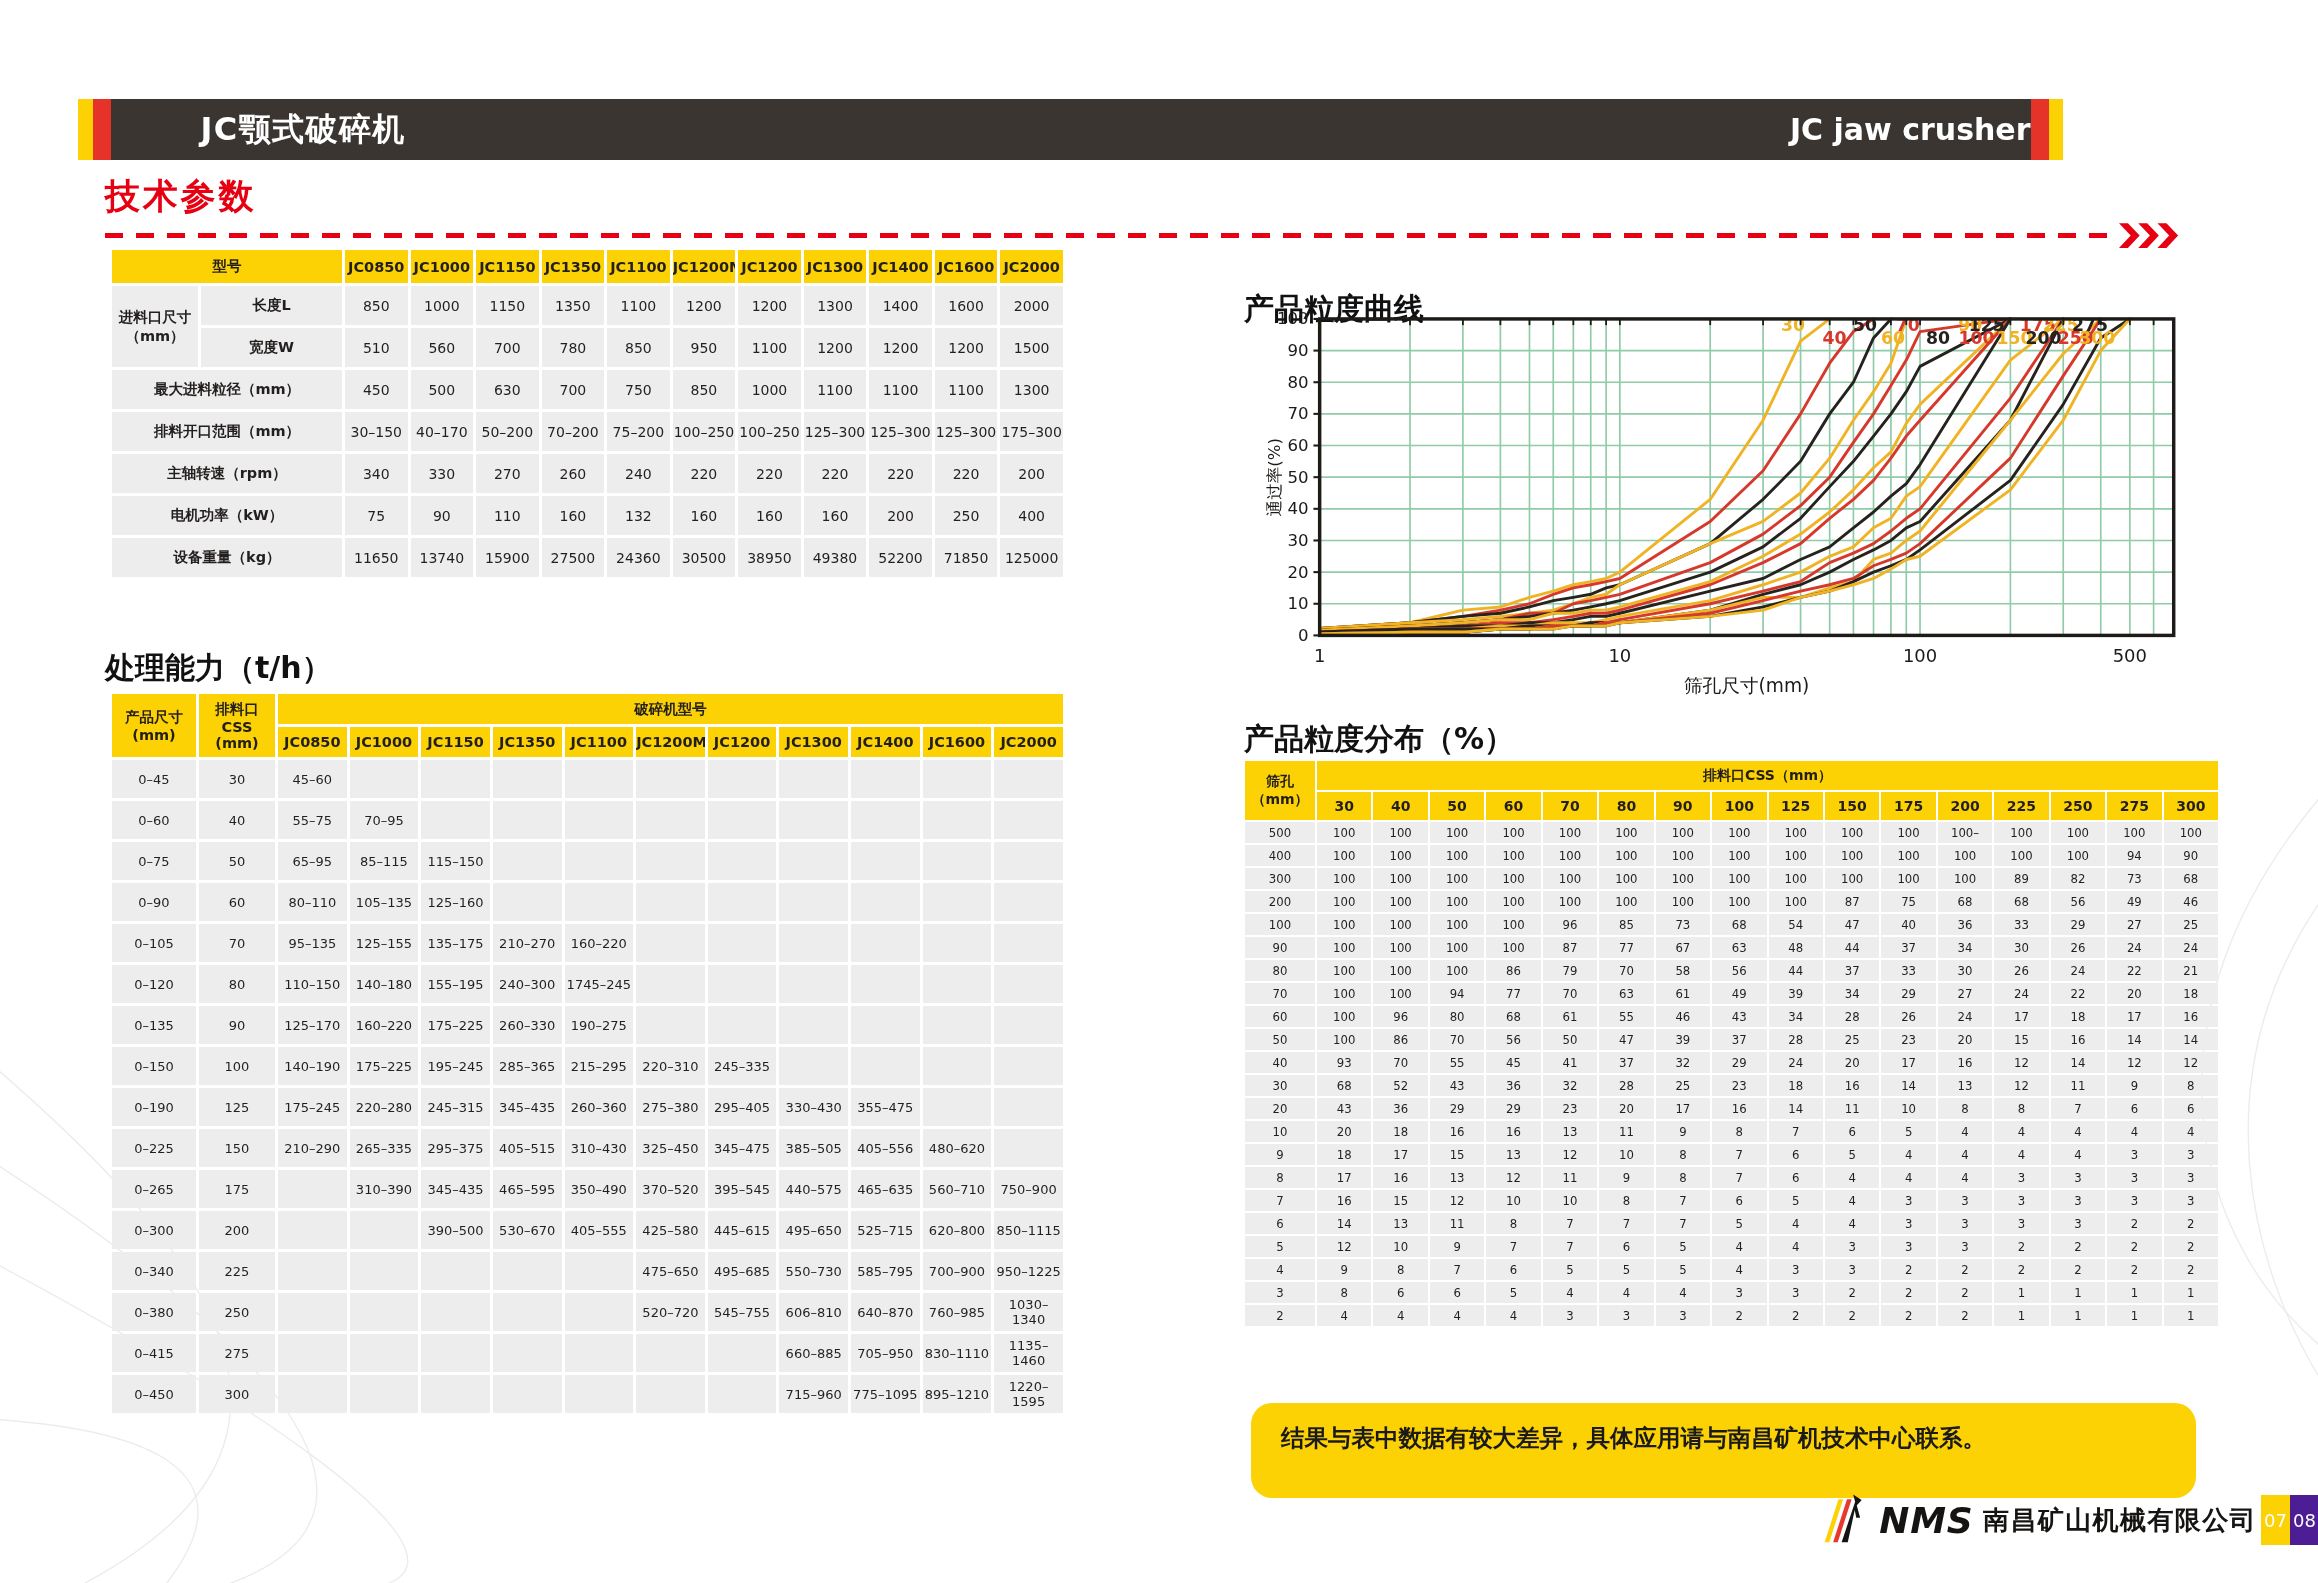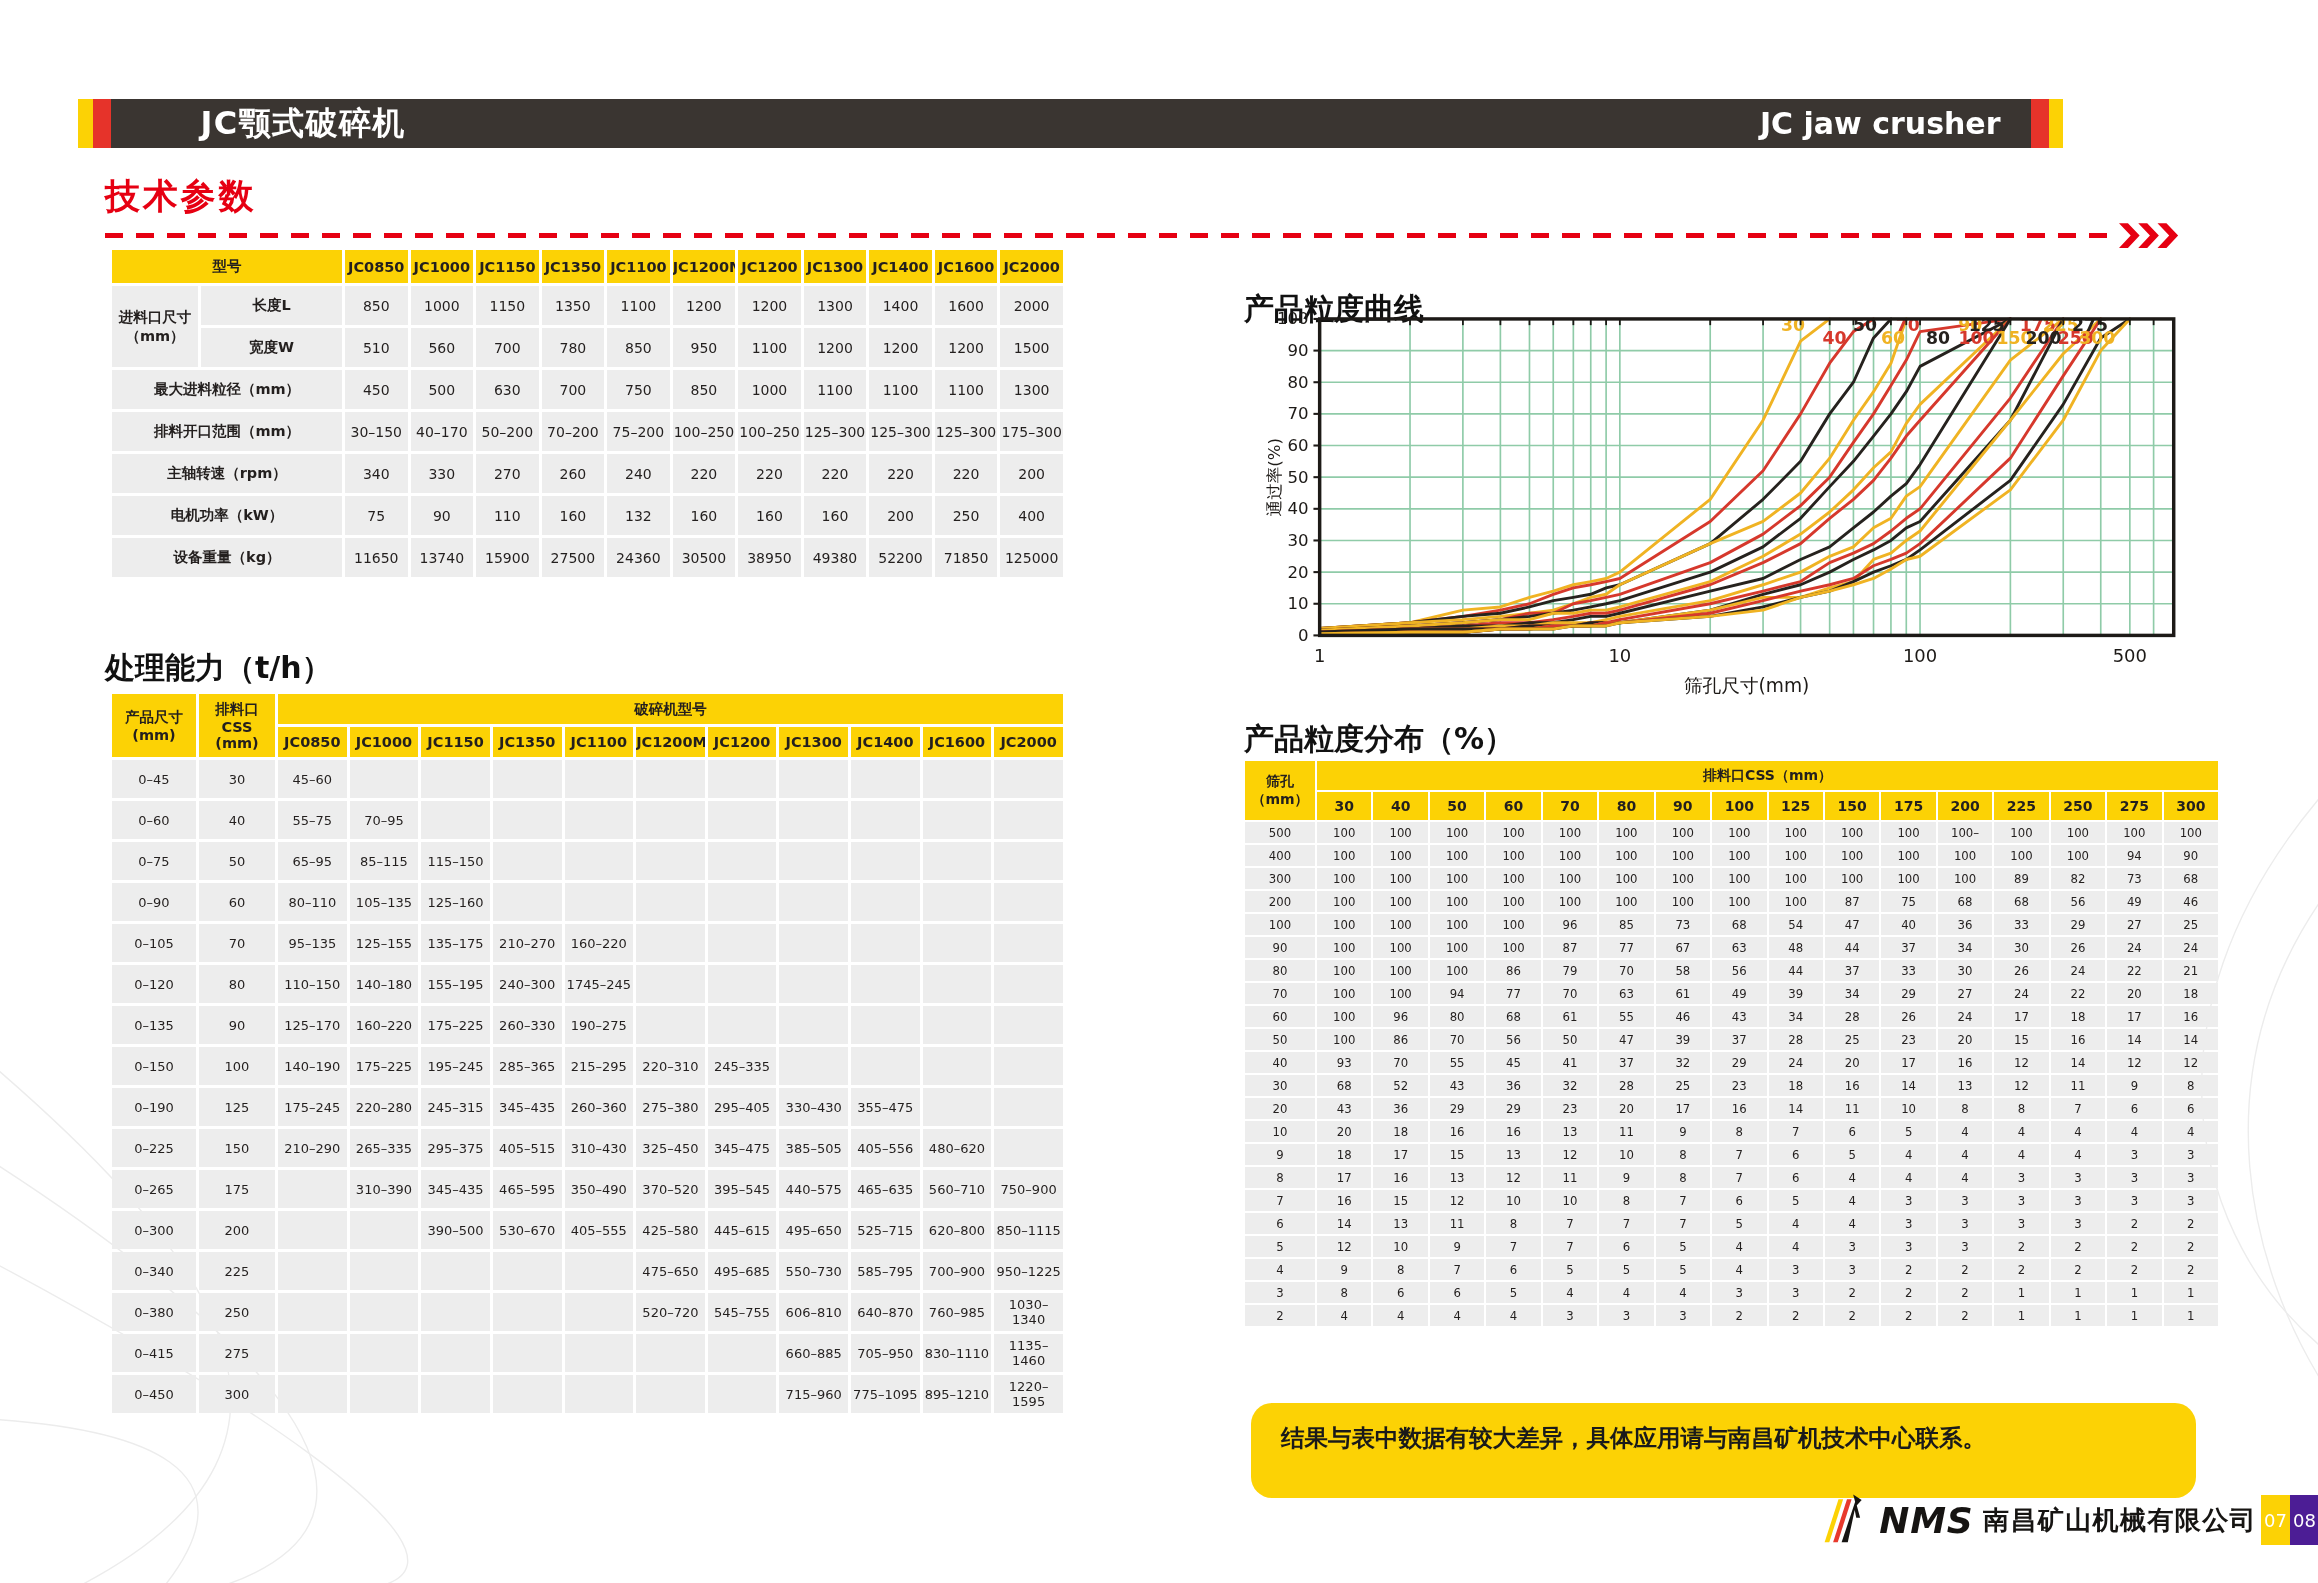--- a/index.html
+++ b/index.html
@@ -6,27 +6,27 @@
     --yellow:#FCD205; --red:#E6332A; --titlered:#E60012; --dark:#3A3531;
     --cell:#EDEDED; --ink:#231F1E; --grid:#8FCBA8;
     --cy:#F0B323; --cr:#D6382C; --ck:#26221E;
   }
   *{margin:0;padding:0;box-sizing:border-box}
   body{font-family:"DejaVu Sans","Liberation Sans",sans-serif;background:#fff;color:var(--ink)}
   .page{position:relative;width:2319px;height:1584px;background:#fff;overflow:hidden}
   .deco{position:absolute;left:0;top:0;width:2319px;height:1584px;pointer-events:none}
 
   
-  .topbar{position:absolute;left:78px;top:99px;width:1985px;height:49px;display:flex}
+  .topbar{position:absolute;left:78px;top:99px;width:1985px;height:61px;display:flex}
   .stripe{height:100%}
   .stripe.y{width:14.5px;background:var(--yellow)}
   .stripe.r{width:18px;background:var(--red)}
   .bar{flex:1;background:var(--dark);display:flex;align-items:center}
   .t-zh{color:#fff;font-size:32px;font-weight:bold;padding-left:90px;letter-spacing:1.4px}
-  .t-en{color:#fff;font-size:30px;font-weight:bold;margin-left:auto;padding-right:30px}
+  .t-en{color:#fff;font-size:30px;font-weight:bold;margin-left:auto;}
 
   .sec-title{position:absolute;left:105px;top:173px;font-size:35px;font-weight:bold;color:var(--titlered);letter-spacing:2.8px}
   .dashline{position:absolute;left:105px;top:223px;width:2080px;height:25px;display:flex;align-items:center}
   .dash{flex:1;height:4.8px;background:repeating-linear-gradient(90deg,var(--titlered) 0 18px,transparent 18px 31px)}
 
   
   .tbl{border-collapse:separate;border-spacing:3.5px;table-layout:fixed}
   .tbl td{text-align:center;vertical-align:middle;color:var(--ink);overflow:hidden}
   .hy{background:var(--yellow);font-weight:bold;font-size:14.5px}
   .g{background:var(--cell);font-size:14px}

